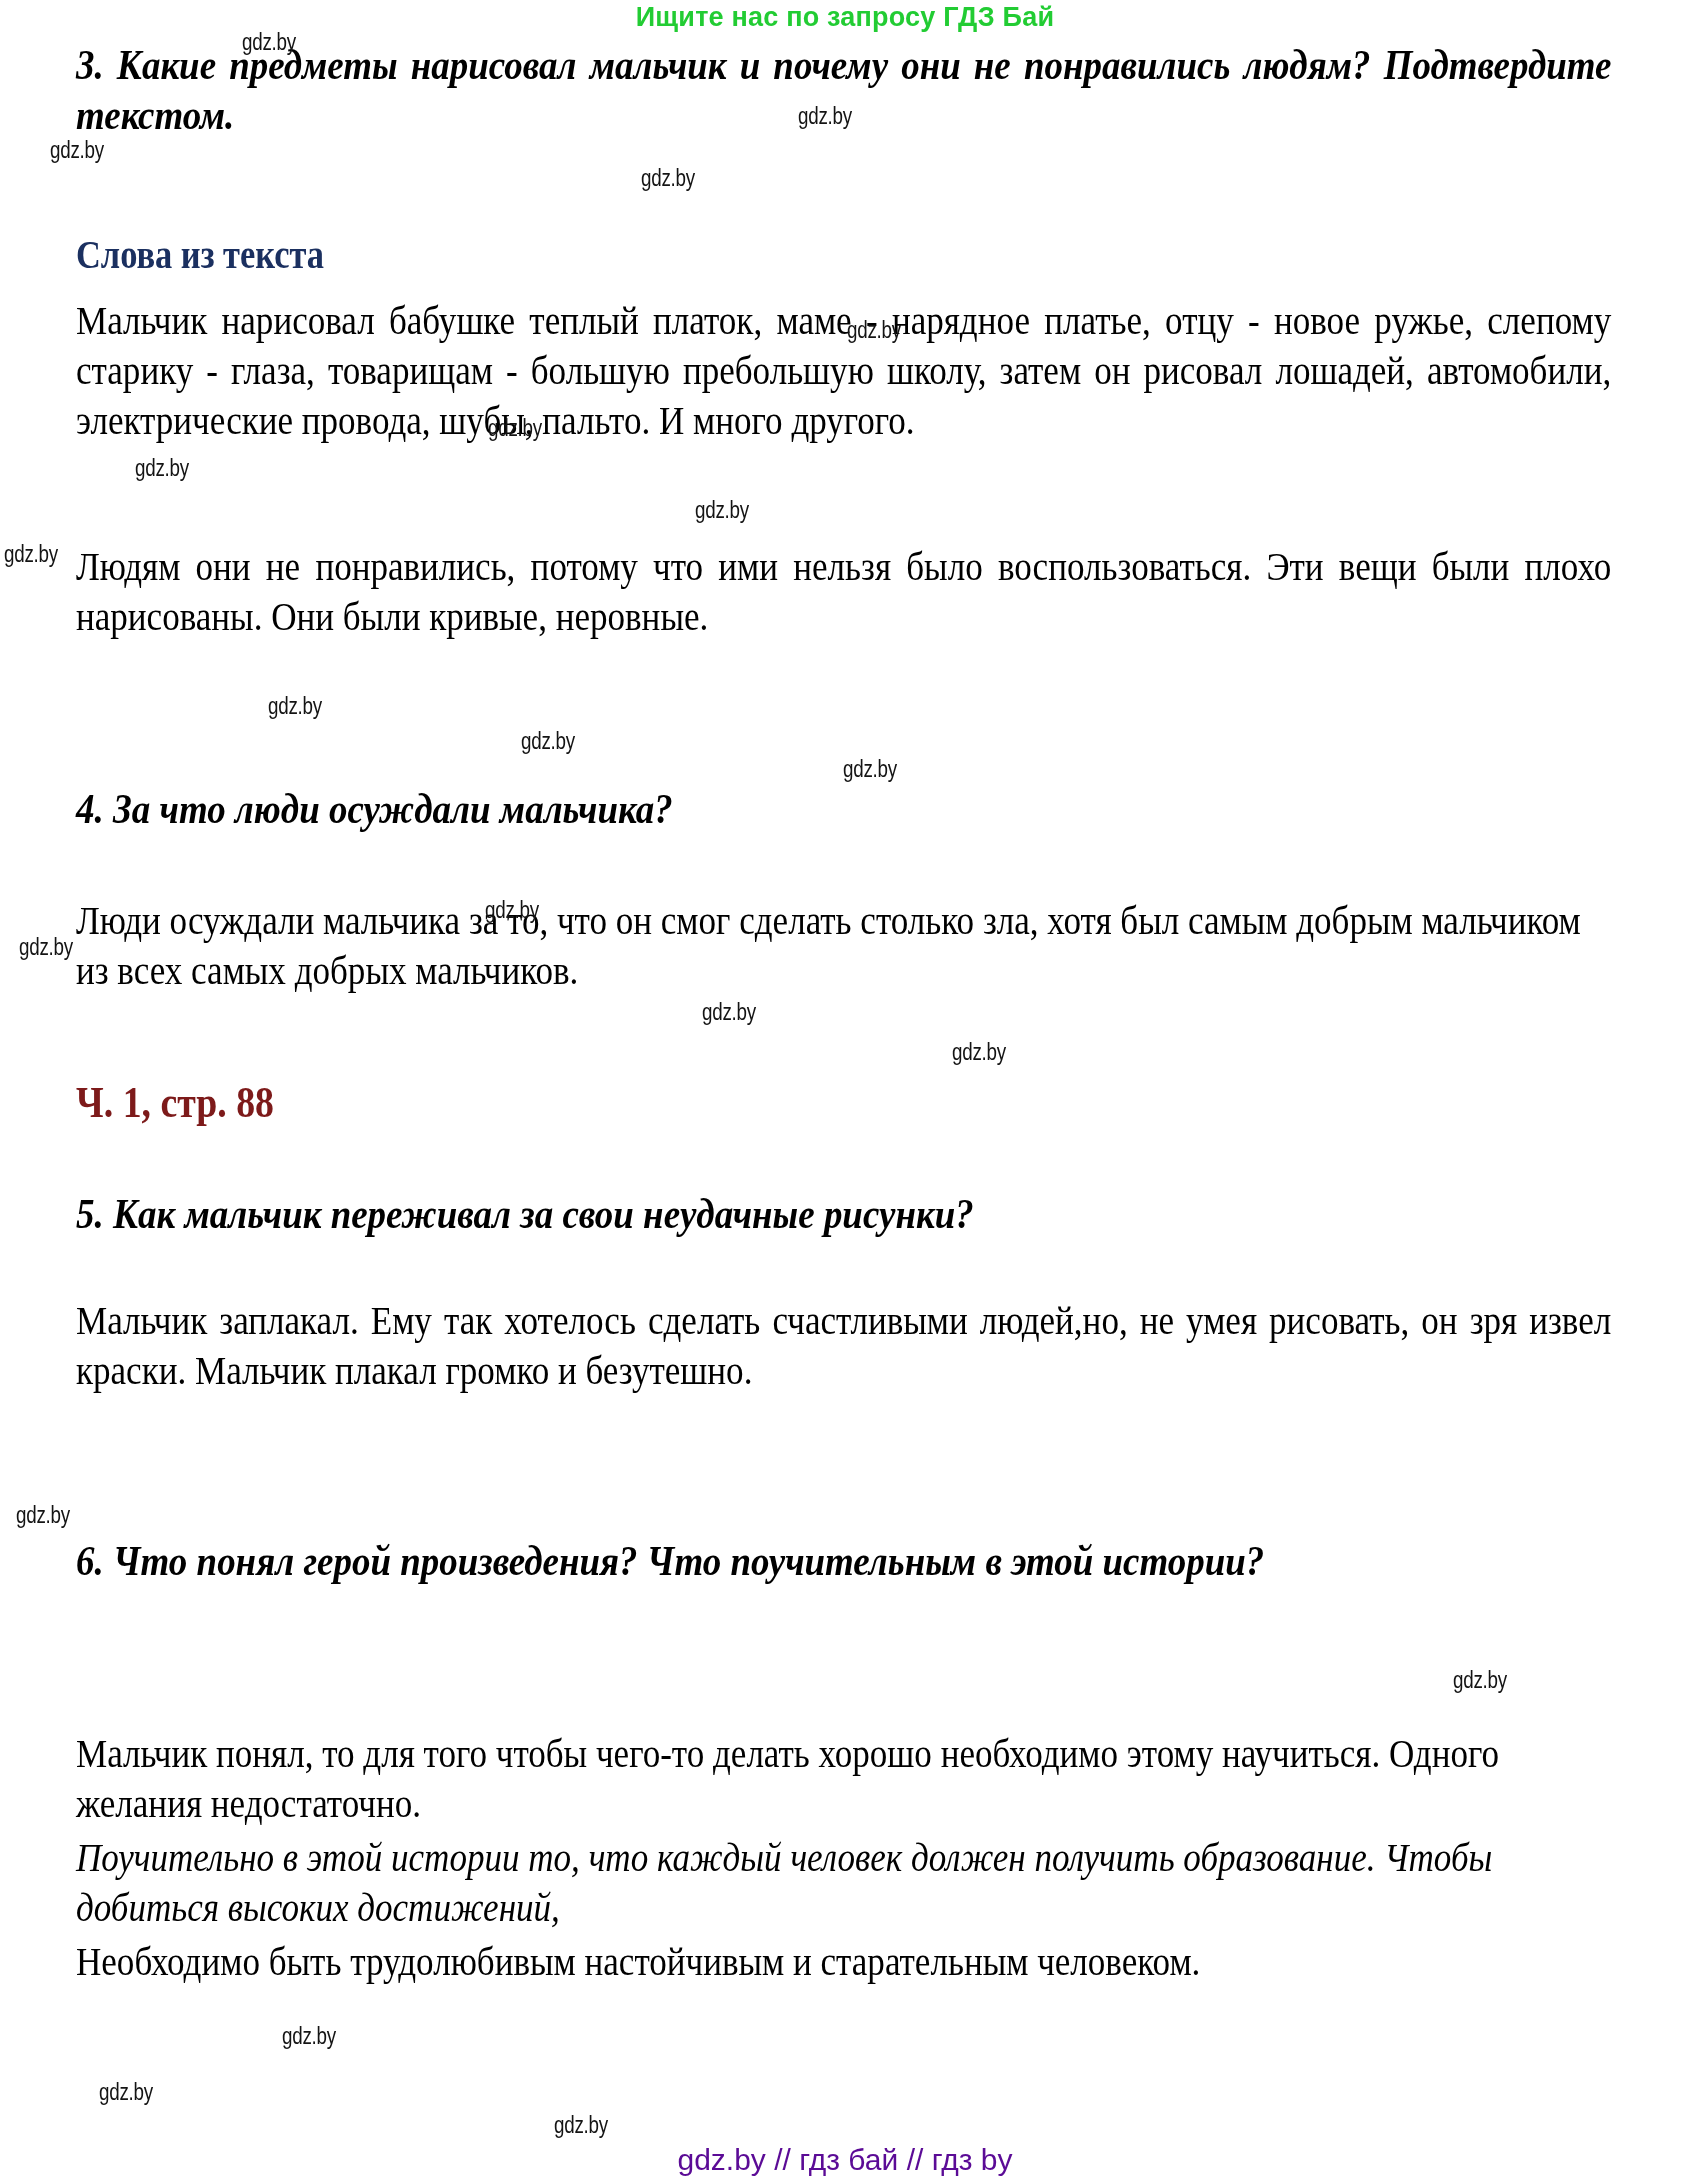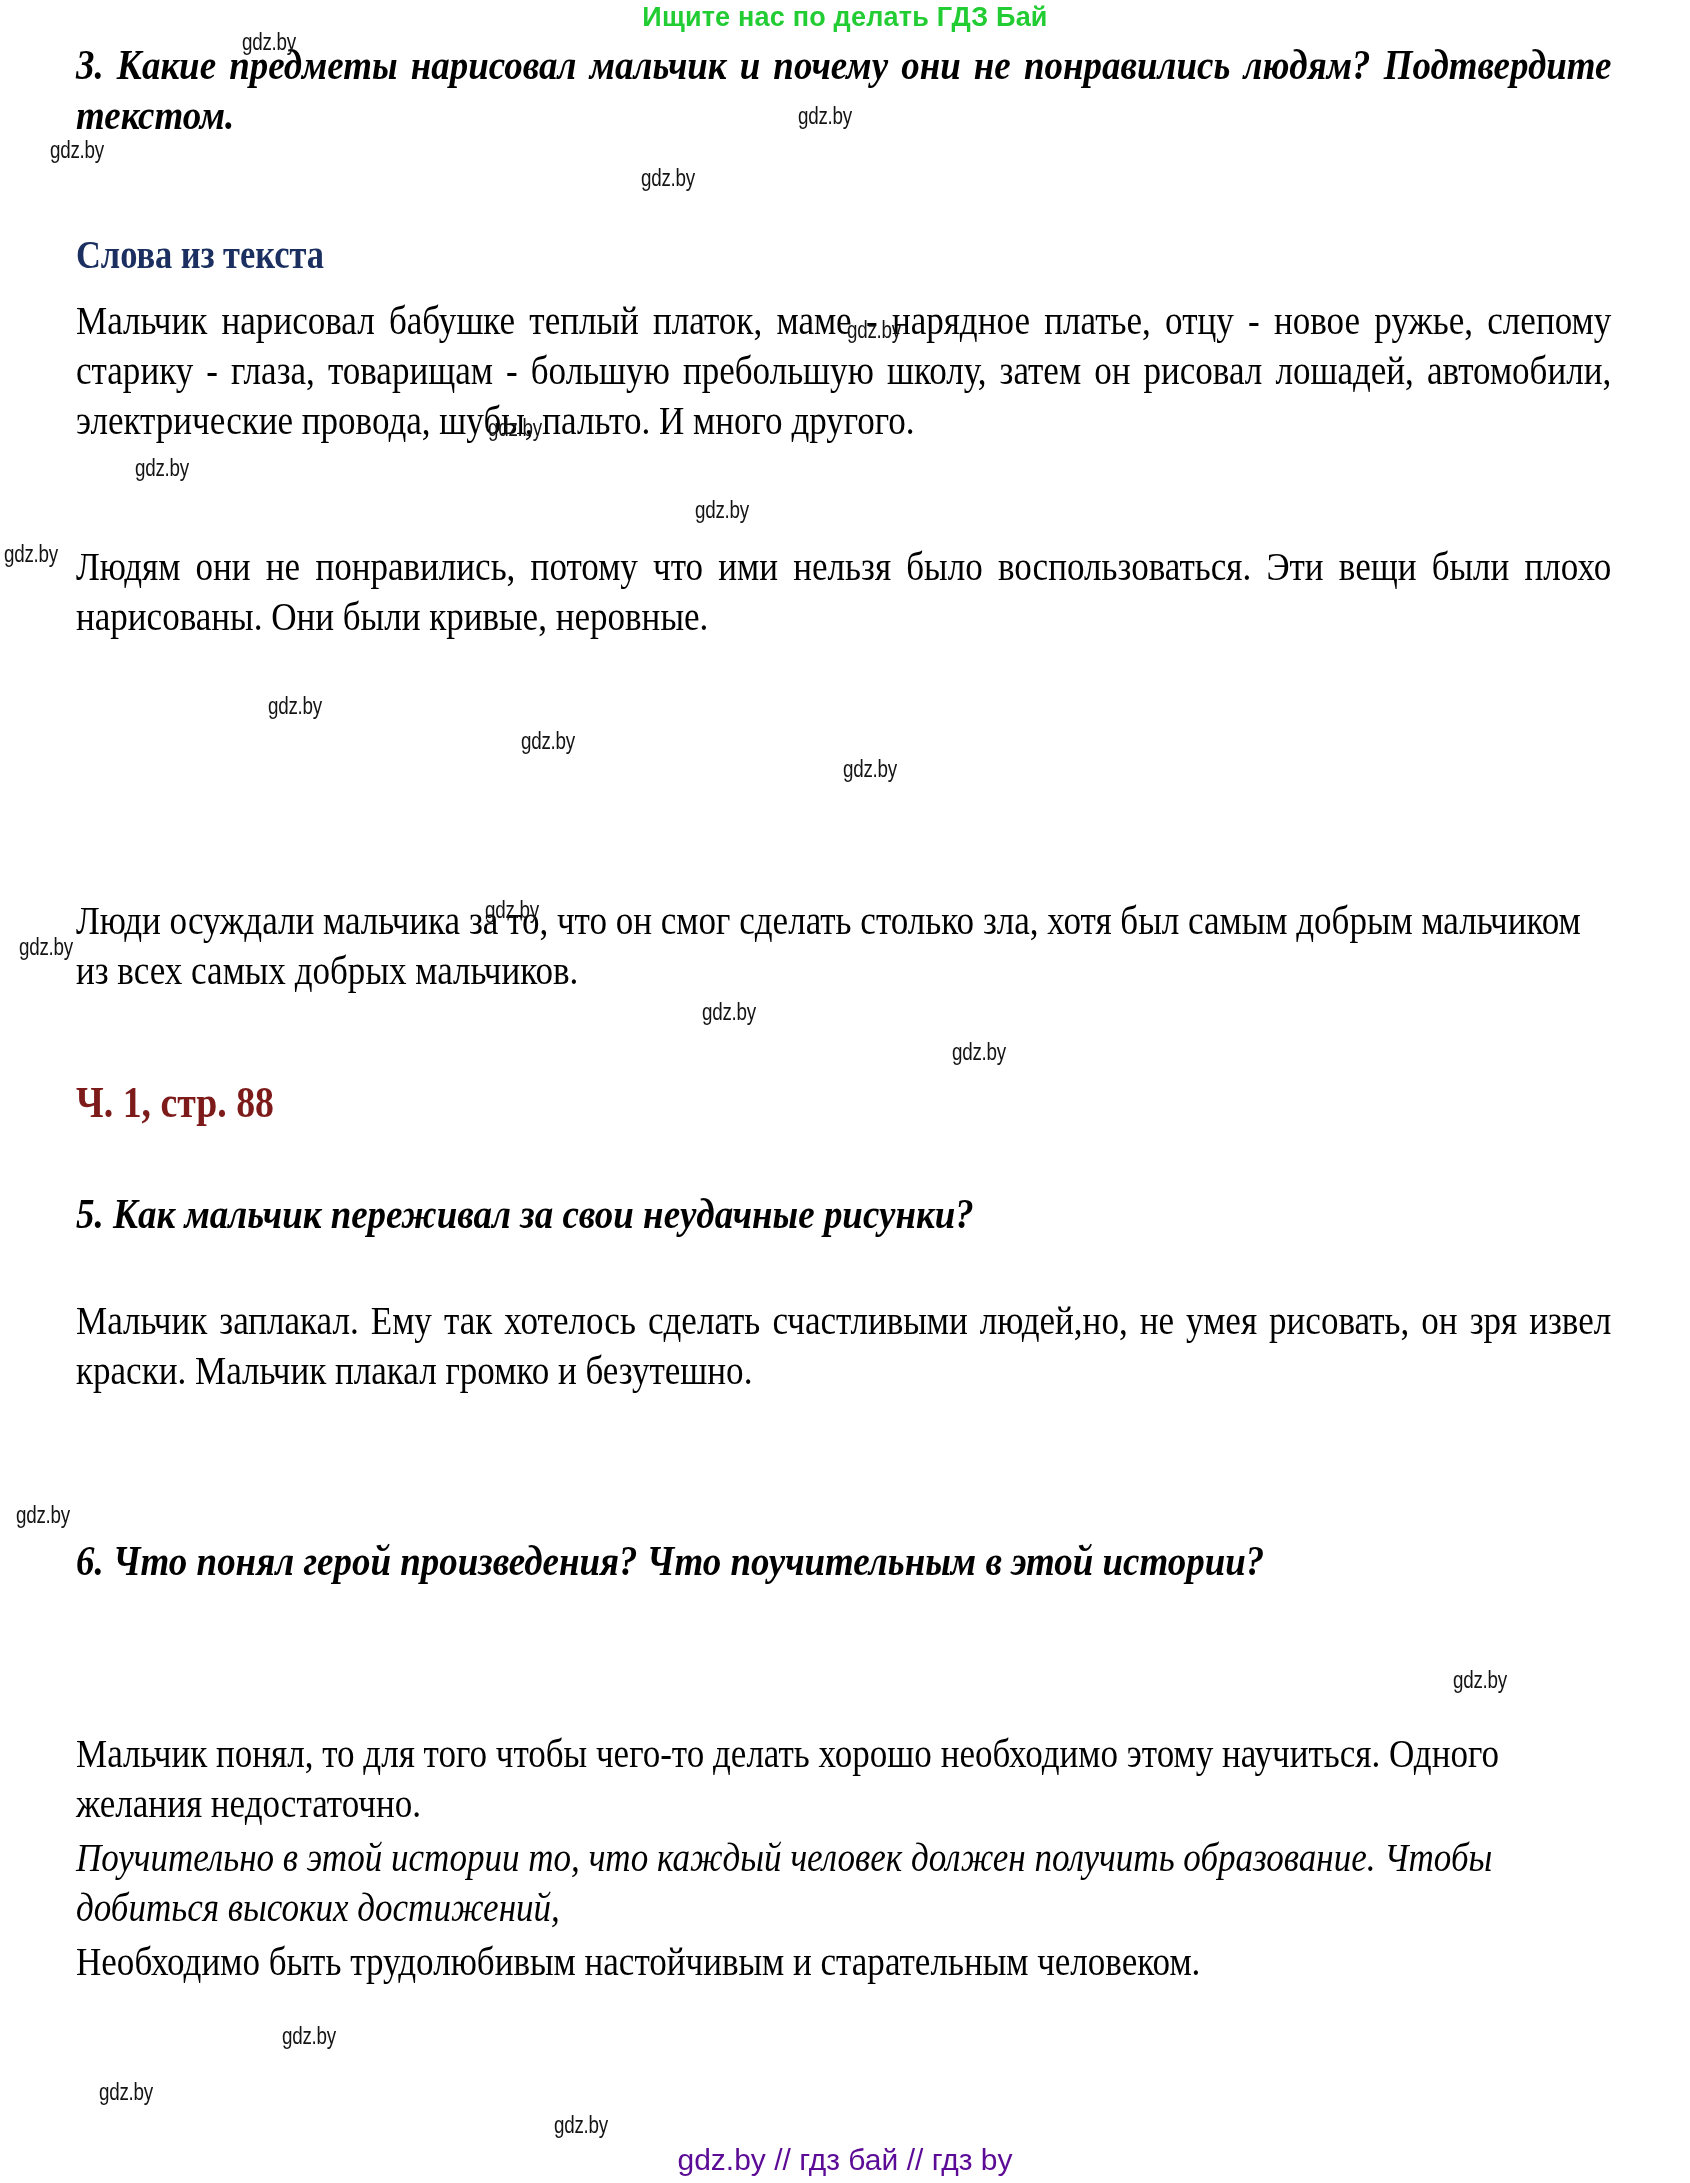--- a/index.html
+++ b/index.html
@@ -130,38 +130,41 @@
     font-weight: 400;
     color: #5b0b96;
     white-space: nowrap;
   }
 </style>
 </head>
 <body>
 
 <div id="page">
 
-  <div class="promo-header">Ищите нас по делать ГДЗ Бай</div>
+  <div class="promo-header">Ищите нас по запросу ГДЗ Бай</div>
 
   <div class="blk" style="left:76px; top:40px; width:1536px;">
     <p class="q-heading">3. Какие предметы нарисовал мальчик и почему они не понравились людям? Подтвердите текстом.</p>
   </div>
 
   <div class="blk" style="left:76px; top:233px; width:782px;">
     <p class="sub-heading">Слова из текста</p>
   </div>
 
   <div class="blk" style="left:76px; top:541px; width:1536px;">
     <p class="body-par">Людям они не понравились, потому что ими нельзя было воспользоваться. Эти вещи были плохо нарисованы. Они были кривые, неровные.</p>
   </div>
 
   <div class="blk" style="left:76px; top:295px; width:1536px;">
     <p class="body-par">Мальчик нарисовал бабушке теплый платок, маме - нарядное платье, отцу - новое ружье, слепому старику - глаза, товарищам - большую пребольшую школу, затем он рисовал лошадей, автомобили, электрические провода, шубы, пальто. И много другого.</p>
   </div>
 
+  <div class="blk" style="left:76px; top:784px; width:1130px;">
+    <p class="q-heading nojustify">4. За что люди осуждали мальчика?</p>
+  </div>
 
   <div class="blk" style="left:76px; top:895px; width:1536px;">
     <p class="body-par nojustify">Люди осуждали мальчика за то, что он смог сделать столько зла, хотя был самым добрым мальчиком из всех самых добрых мальчиков.</p>
   </div>
 
   <div class="blk" style="left:76px; top:1079px; width:695px;">
     <p class="page-ref">Ч. 1, стр. 88</p>
   </div>
 
   <div class="blk" style="left:76px; top:1189px; width:1304px;">

